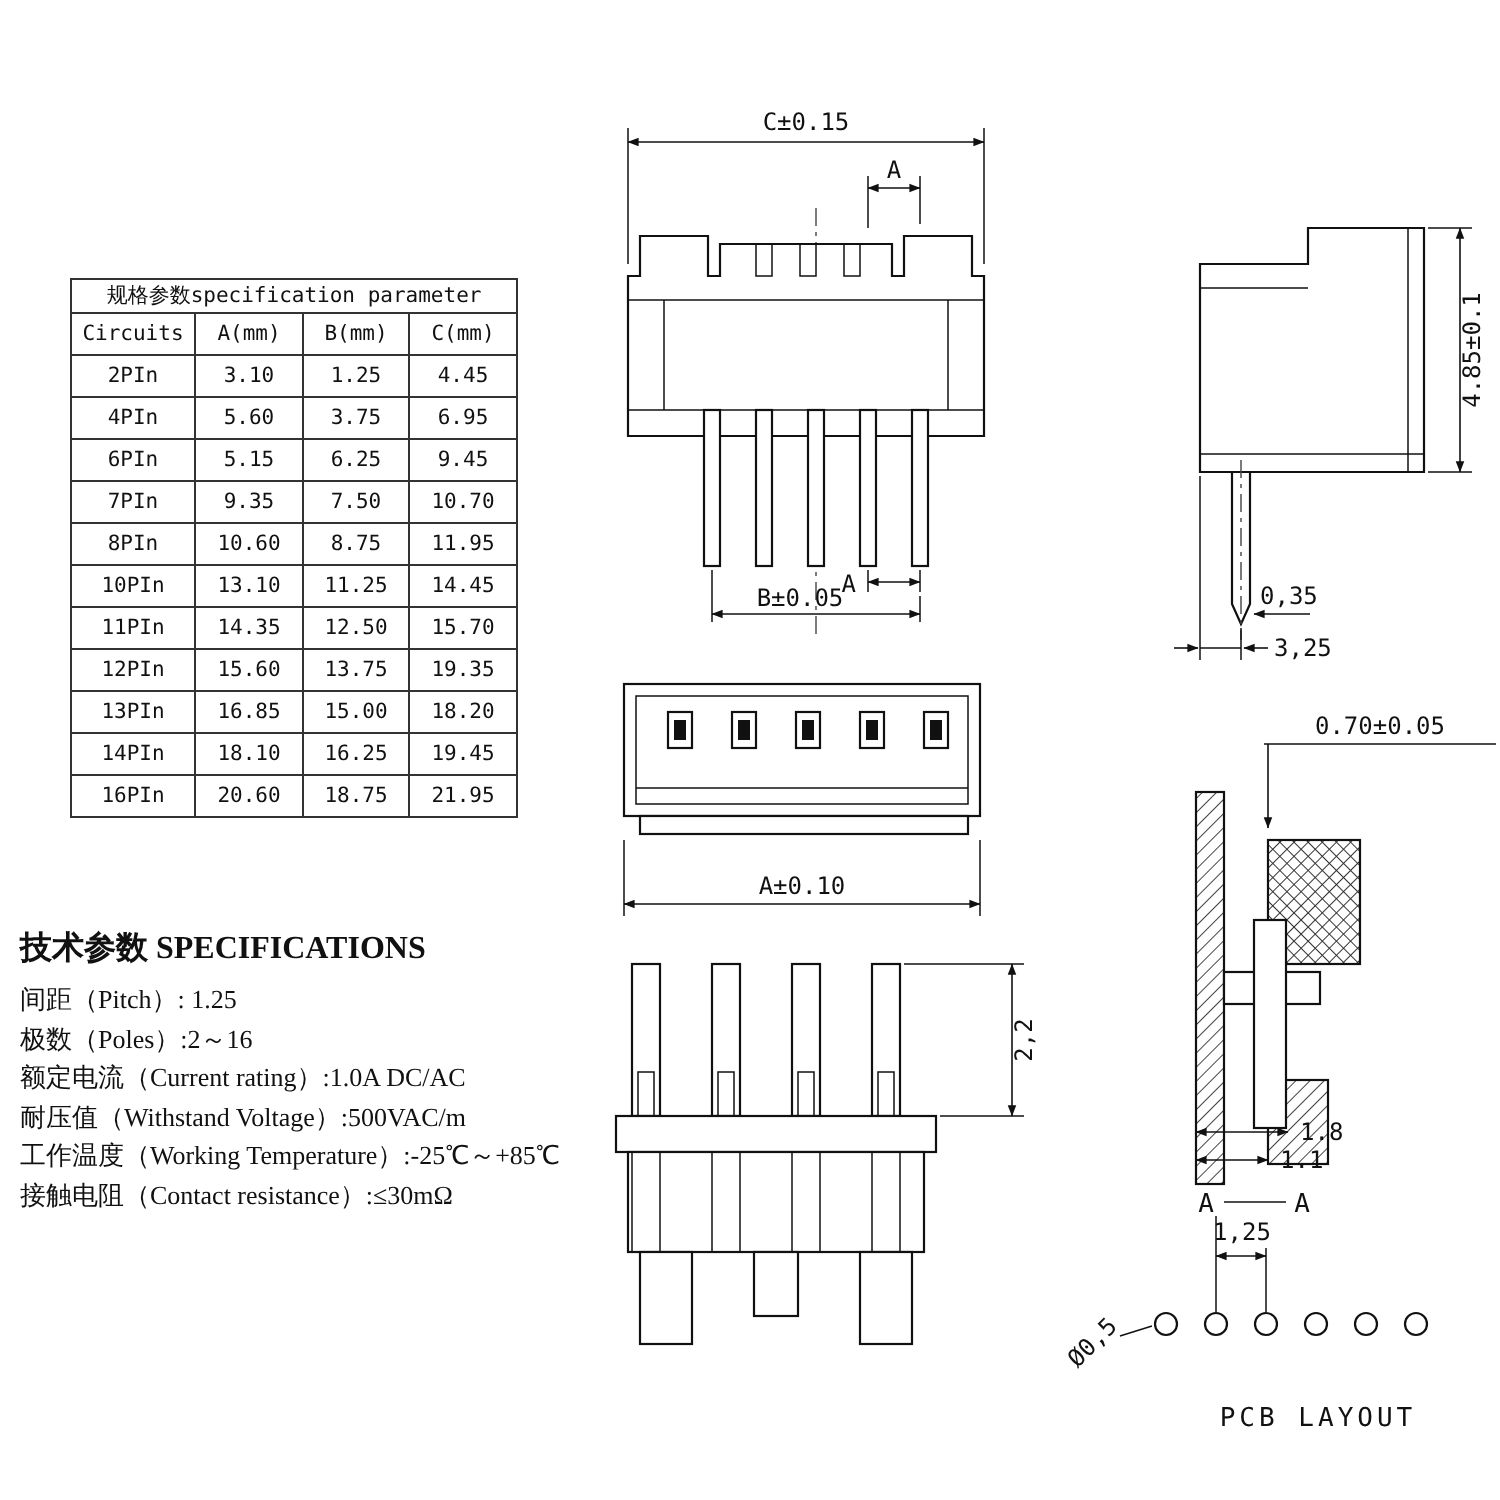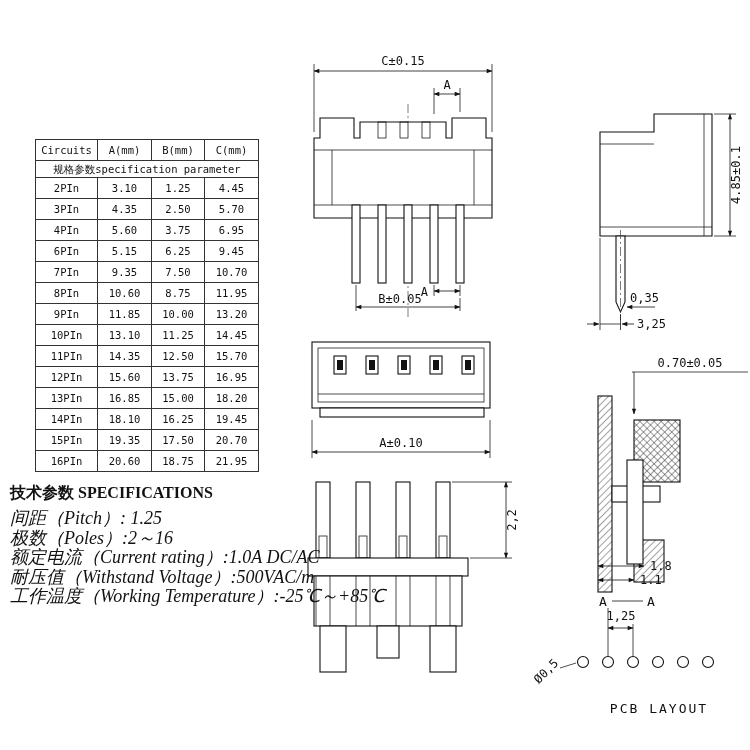--- a/index.html
+++ b/index.html
@@ -1,23 +1,23 @@
 <!DOCTYPE html>
 <html><head>
 <meta charset="utf-8">
 <style>
   html,body{margin:0;padding:0;background:#fff;}
   .page{position:relative;width:748px;height:750px;background:#fff;overflow:hidden;font-family:"Liberation Serif",serif;color:#111;}
   .drawing-svg{position:absolute;left:0;top:0;}
   .spec-table{position:absolute;left:35px;top:139px;border-collapse:collapse;table-layout:fixed;width:223px;font-family:"DejaVu Sans Mono",monospace;font-size:10.5px;color:#111;background:#fff;}
   .spec-table td,.spec-table th{border:1px solid #333;padding:0;text-align:center;height:20px;font-weight:normal;overflow:hidden;white-space:nowrap;line-height:1;}
   .spec-table th.title-cell{height:16px;font-size:10.5px;}
-  .specs{position:absolute;left:10px;top:483px;width:340px;}
+  .specs{position:absolute;left:10px;top:464px;width:340px;}
   .specs-heading{font-size:16px;font-weight:bold;margin:0 0 5px 0;white-space:nowrap;}
-  .spec-line{font-size:18px;line-height:19.6px;white-space:nowrap;font-style:italic;}
+  .spec-line{font-size:13px;line-height:19.6px;white-space:nowrap;}
   .out{fill:#fff;stroke:#111;stroke-width:1.1;}
   .nf{fill:none;stroke:#111;stroke-width:1.1;}
   .thin{fill:none;stroke:#111;stroke-width:0.75;}
   .dim{fill:none;stroke:#111;stroke-width:0.8;}
   .cl{fill:none;stroke:#444;stroke-width:0.7;stroke-dasharray:9 3 2 3;}
   .dimtxt{font-family:"DejaVu Sans Mono",monospace;font-size:12px;fill:#111;}
   .blk{fill:#111;stroke:none;}
   .caption{font-family:"DejaVu Sans Mono",monospace;font-size:13px;letter-spacing:2px;fill:#111;}
   .marktxt{font-family:"DejaVu Sans Mono",monospace;font-size:13px;fill:#111;}
 </style>
@@ -200,43 +200,37 @@
 
   <table class="spec-table">
     <colgroup>
       <col style="width:62px">
         <col style="width:54px">
         <col style="width:53px">
         <col style="width:54px">
     </colgroup>
     <thead>
       <tr>
+        <th class="title-cell" colspan="4">规格参数specification parameter</th>
+      </tr>
+      <tr>
           <th>Circuits</th>
           <th>A(mm)</th>
           <th>B(mm)</th>
           <th>C(mm)</th>
         </tr>
-      <tr>
-        <th class="title-cell" colspan="4">规格参数specification parameter</th>
-      </tr>
     </thead>
     <tbody>
         <tr>
           <td>2PIn</td>
           <td>3.10</td>
           <td>1.25</td>
           <td>4.45</td>
         </tr>
         <tr>
-          <td>3PIn</td>
-          <td>4.35</td>
-          <td>2.50</td>
-          <td>5.70</td>
-        </tr>
-        <tr>
           <td>4PIn</td>
           <td>5.60</td>
           <td>3.75</td>
           <td>6.95</td>
         </tr>
         <tr>
           <td>6PIn</td>
           <td>5.15</td>
           <td>6.25</td>
           <td>9.45</td>
@@ -247,60 +241,48 @@
           <td>7.50</td>
           <td>10.70</td>
         </tr>
         <tr>
           <td>8PIn</td>
           <td>10.60</td>
           <td>8.75</td>
           <td>11.95</td>
         </tr>
         <tr>
-          <td>9PIn</td>
-          <td>11.85</td>
-          <td>10.00</td>
-          <td>13.20</td>
-        </tr>
-        <tr>
           <td>10PIn</td>
           <td>13.10</td>
           <td>11.25</td>
           <td>14.45</td>
         </tr>
         <tr>
           <td>11PIn</td>
           <td>14.35</td>
           <td>12.50</td>
           <td>15.70</td>
         </tr>
         <tr>
           <td>12PIn</td>
           <td>15.60</td>
           <td>13.75</td>
-          <td>16.95</td>
+          <td>19.35</td>
         </tr>
         <tr>
           <td>13PIn</td>
           <td>16.85</td>
           <td>15.00</td>
           <td>18.20</td>
         </tr>
         <tr>
           <td>14PIn</td>
           <td>18.10</td>
           <td>16.25</td>
           <td>19.45</td>
-        </tr>
-        <tr>
-          <td>15PIn</td>
-          <td>19.35</td>
-          <td>17.50</td>
-          <td>20.70</td>
         </tr>
         <tr>
           <td>16PIn</td>
           <td>20.60</td>
           <td>18.75</td>
           <td>21.95</td>
         </tr>
       </tbody>
   </table>
 
@@ -308,16 +290,17 @@
     <div class="specs-heading">
       <span>技术参数</span>
       <span>SPECIFICATIONS</span>
     </div>
     <div>
         <div class="spec-line">间距（Pitch）: 1.25</div>
         <div class="spec-line">极数（Poles）:2～16</div>
         <div class="spec-line">额定电流（Current rating）:1.0A DC/AC</div>
         <div class="spec-line">耐压值（Withstand Voltage）:500VAC/m</div>
         <div class="spec-line">工作温度（Working Temperature）:-25℃～+85℃</div>
+        <div class="spec-line">接触电阻（Contact resistance）:≤30mΩ</div>
       </div>
   </div>
 
 </div>
 
 </body></html>

